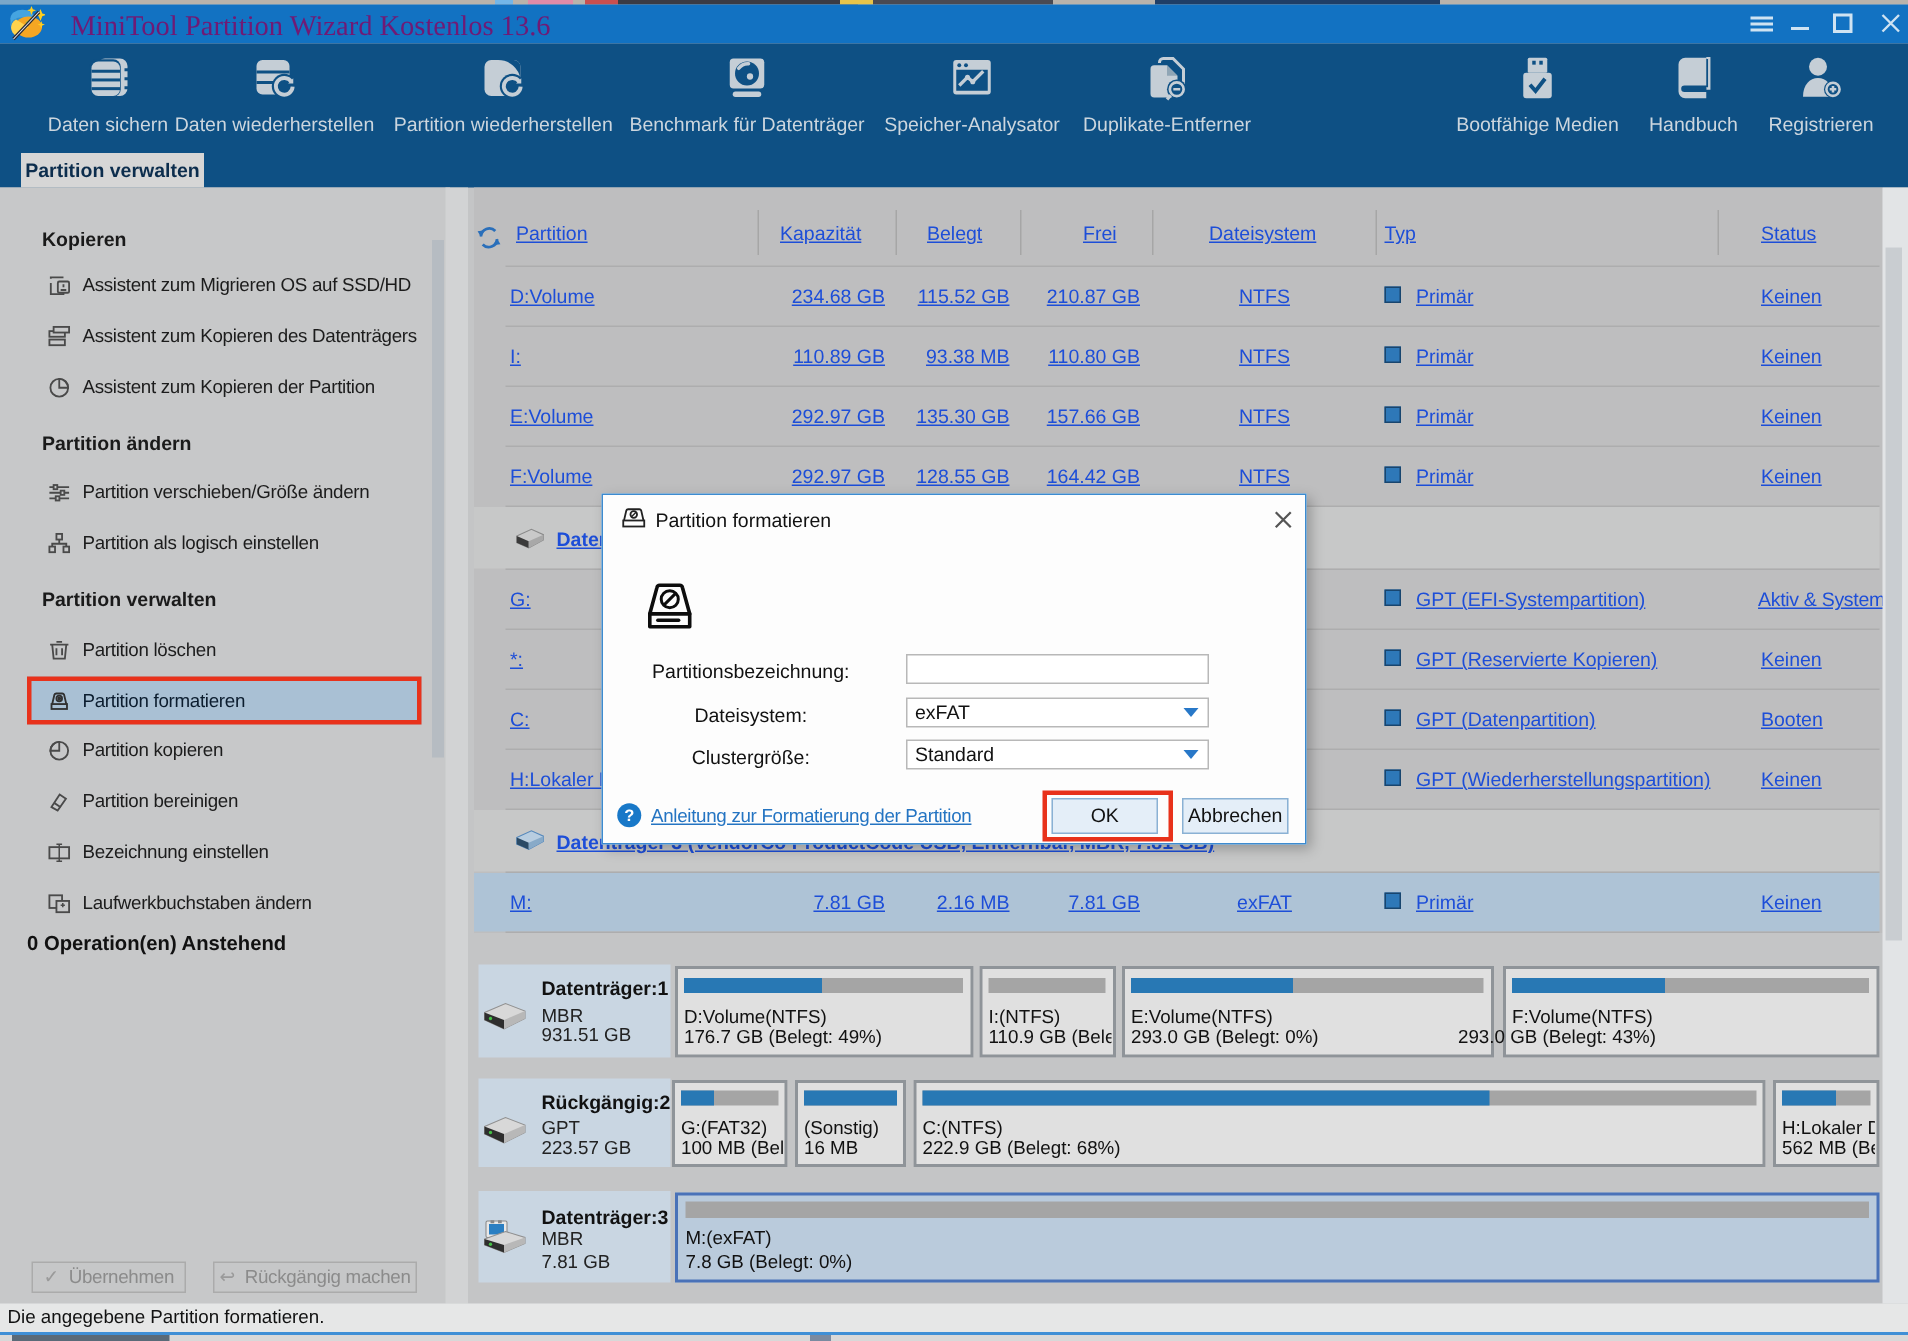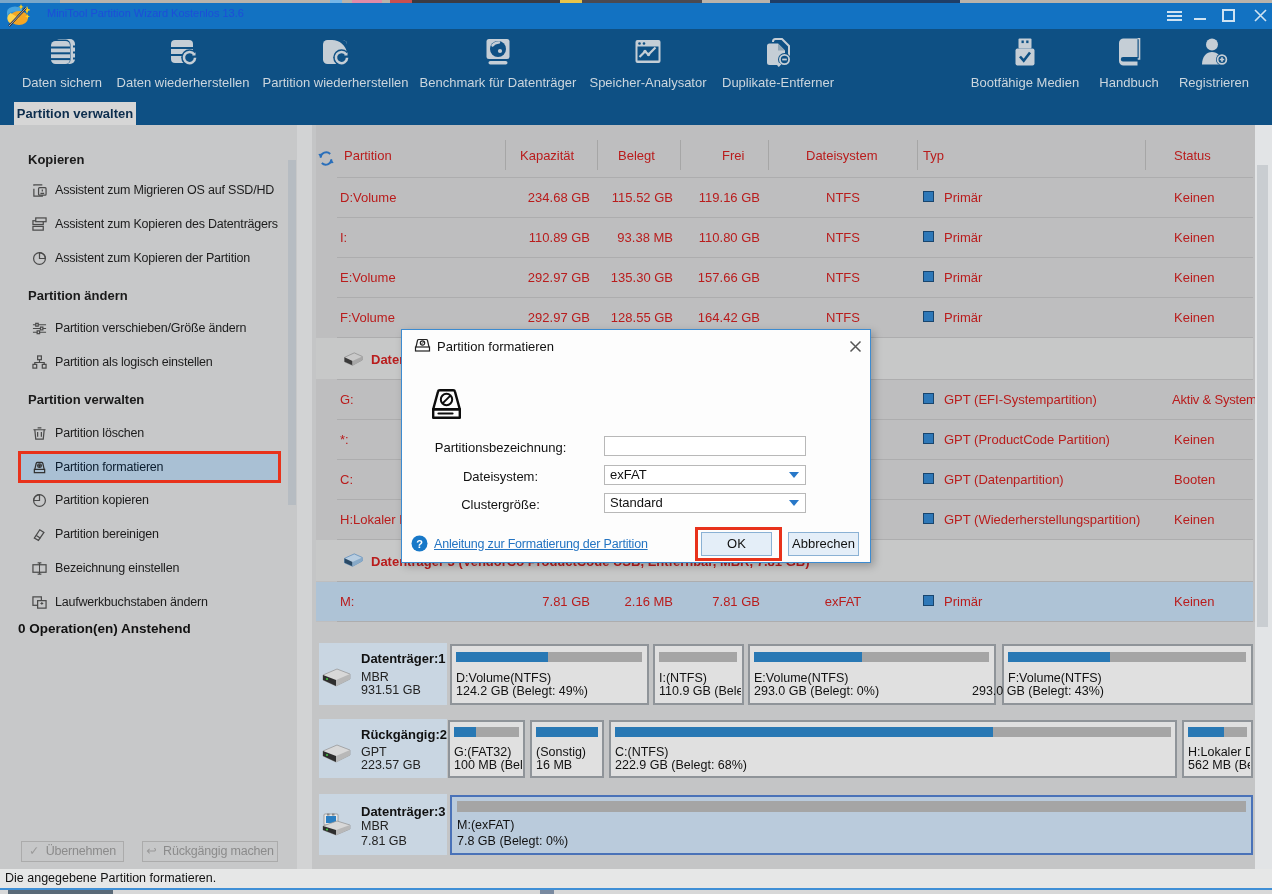--- a/index.html
+++ b/index.html
@@ -5,42 +5,42 @@
 * { margin:0; padding:0; box-sizing:border-box; }
 html,body { width:1272px; height:894px; overflow:hidden; }
 body { font-family:"Liberation Sans", sans-serif; position:relative; background:#c4c5c6; }
 .abs { position:absolute; }
 
 
 #topsliver { left:0; top:0; width:1272px; height:3px; background:#b9b3ab; }
 
 
 #titlebar { left:0; top:3px; width:1272px; height:26px; background:#1272c2; color:#fff; }
-#titletext { left:47px; top:7px; font-size:11px; color:#1d4ed8; }
+#titletext { left:47px; top:7px; font-size:19px; color:#701a75;font-family:Liberation Serif, serif; }
 
 
 #toolbar { left:0; top:29px; width:1272px; height:71px; background:#0e5084; }
 #tabstrip { left:0; top:100px; width:1272px; height:25px; background:#0e5084; }
 #tab1 { left:14px; top:102px; width:122px; height:23px; background:#d6d6d6; color:#0c2d4d; font-weight:bold; font-size:13px; text-align:center; line-height:23px; }
 .tbitem { top:38px; text-align:center; color:#ccd6de; font-size:13px; white-space:nowrap; }
 .tbitem svg { display:block; margin:0 auto 9px auto; }
 
 
 #sidebar { left:0; top:125px; width:300px; height:744px; background:#c7c8c9; }
 .sech { position:absolute; left:28px; font-weight:bold; font-size:13px; color:#1a1a1a; }
 .sitem { position:absolute; left:55px; font-size:12.5px; letter-spacing:-0.2px; color:#1c1c1c; white-space:nowrap; }
 .sicon { position:absolute; left:32px; width:15px; height:15px; color:#4a4a4a; }
 #redbox1 { left:18px; top:451px; width:263px; height:32px; background:#a9c0d4; border:3px solid #e8321b; }
 #opstat { left:18px; top:621px; font-weight:bold; font-size:13.5px; color:#111; }
 .bbtn { position:absolute; top:841px; height:21px; white-space:nowrap; overflow:hidden; background:#c6c7c8; border:1px solid #ababab; color:#8b8b8b; font-size:12.5px; letter-spacing:-0.2px; text-align:center; line-height:19px; }
 #sbscroll { left:288px; top:160px; width:8px; height:345px; background:#b6bcc2; }
 #tablebg { left:316px; top:125px; width:939px; height:497px; background:#bebebf; }
 .hsep { position:absolute; background:#a6a6a6; width:1px; top:140px; height:30px; }
 .rowsep { position:absolute; left:337px; width:916px; height:1px; background:#adadae; }
-.cell { position:absolute; font-size:13px; color:#b91c1c; white-space:nowrap; }
+.cell { position:absolute; font-size:13px; color:#1d4ed8; white-space:nowrap;text-decoration:underline; }
 .rnum { text-align:right; }
 .typesq { position:absolute; width:11px; height:11px; background:#2e78b8; border:1px solid #18456e; }
 #selrow { left:316px; top:582px; width:937px; height:39px; background:#aec3d6; }
 
 
 #rscroll { left:1255px; top:125px; width:17px; height:744px; background:#e2e4e6; }
 #rthumb { left:1257px; top:165px; width:11px; height:462px; background:#c9cdd1; }
 .dname { position:absolute; left:42px; font-weight:bold; font-size:13px; color:#111; }
 .dsub { position:absolute; left:42px; font-size:12.5px; color:#222; }
 .pbox { position:absolute; top:0; height:100%; background:#e0e0e0; border:2px solid #8f9499; }
@@ -92,21 +92,21 @@
 
 <div class="abs" style="left:1167px;top:11px;width:15px;height:2px;background:#cfe3f2"></div>
 <div class="abs" style="left:1167px;top:15px;width:15px;height:2px;background:#cfe3f2"></div>
 <div class="abs" style="left:1167px;top:19px;width:15px;height:2px;background:#cfe3f2"></div>
 <div class="abs" style="left:1194px;top:18px;width:12px;height:2px;background:#cfe3f2"></div>
 <div class="abs" style="left:1222px;top:9px;width:13px;height:13px;border:2px solid #cfe3f2"></div>
 <svg class="abs" style="left:1254px;top:9px" width="13" height="13" viewBox="0 0 13 13">
     <path d="M1 1 L12 12 M12 1 L1 12" stroke="#cfe3f2" stroke-width="1.6"></path>
   </svg>
 
-<div class="abs tbitem" style="left:20px;width:84px">
+<div class="abs tbitem" style="left:30px;width:84px">
 <svg width="28" height="28" viewBox="0 0 28 28">
 <rect x="7" y="1" width="20" height="25" rx="5" fill="#c5ced6"></rect>
 <rect x="25" y="7.5" width="3" height="2" fill="#0e5084"></rect>
       <rect x="25" y="13.5" width="3" height="2" fill="#0e5084"></rect>
       <rect x="25" y="19.5" width="3" height="2" fill="#0e5084"></rect>
 <rect x="1.5" y="1.5" width="21" height="25" rx="5" fill="#0e5084"></rect>
 <rect x="3" y="3" width="19" height="23" rx="4.5" fill="#c5ced6"></rect>
 <rect x="3" y="8.5" width="19" height="2" fill="#0e5084"></rect>
       <rect x="3" y="14.3" width="19" height="2" fill="#0e5084"></rect>
       <rect x="3" y="20.1" width="19" height="2" fill="#0e5084"></rect>
@@ -323,21 +323,21 @@
 <div class="rowsep" style="top:419px"></div>
 <div class="rowsep" style="top:459px"></div>
 <div class="rowsep" style="top:499px"></div>
 <div class="rowsep" style="top:539px"></div>
 <div class="rowsep" style="top:581px"></div>
 <div class="rowsep" style="top:621px"></div>
 
 <div class="cell" style="left:340px;top:190px">D:Volume</div>
 <div class="cell rnum" style="left:490px;width:100px;top:190px">234.68 GB</div>
 <div class="cell rnum" style="left:573px;width:100px;top:190px">115.52 GB</div>
-<div class="cell rnum" style="left:660px;width:100px;top:190px">119.16 GB</div>
+<div class="cell rnum" style="left:660px;width:100px;top:190px">210.87 GB</div>
 <div class="cell" style="left:806px;width:74px;top:190px;text-align:center">NTFS</div>
 <div class="typesq" style="left:923px;top:191px"></div>
 <div class="cell" style="left:944px;top:190px">Primär</div>
 <div class="cell" style="left:1174px;top:190px">Keinen</div>
 <div class="cell" style="left:340px;top:230px">I:</div>
 <div class="cell rnum" style="left:490px;width:100px;top:230px">110.89 GB</div>
 <div class="cell rnum" style="left:573px;width:100px;top:230px">93.38 MB</div>
 <div class="cell rnum" style="left:660px;width:100px;top:230px">110.80 GB</div>
 <div class="cell" style="left:806px;width:74px;top:230px;text-align:center">NTFS</div>
 <div class="typesq" style="left:923px;top:231px"></div>
@@ -367,21 +367,21 @@
       <path d="M13 10 L24 5 L24 9 L13 15 Z" fill="#a8a8a8"></path>
     </g>
   </svg>
 <div class="cell" style="left:371px;top:352px;font-weight:bold">Datenträger 2 (WDC, MBR, 223.57 GB)</div>
 <div class="cell" style="left:340px;top:392px">G:</div>
 <div class="typesq" style="left:923px;top:393px"></div>
 <div class="cell" style="left:944px;top:392px">GPT (EFI-Systempartition)</div>
 <div class="cell" style="left:1172px;top:392px;letter-spacing:-0.2px">Aktiv &amp; System</div>
 <div class="cell" style="left:340px;top:432px">*:</div>
 <div class="typesq" style="left:923px;top:433px"></div>
-<div class="cell" style="left:944px;top:432px">GPT (ProductCode Partition)</div>
+<div class="cell" style="left:944px;top:432px">GPT (Reservierte Kopieren)</div>
 <div class="cell" style="left:1174px;top:432px">Keinen</div>
 <div class="cell" style="left:340px;top:472px">C:</div>
 <div class="typesq" style="left:923px;top:473px"></div>
 <div class="cell" style="left:944px;top:472px">GPT (Datenpartition)</div>
 <div class="cell" style="left:1174px;top:472px">Booten</div>
 <div class="cell" style="left:340px;top:512px">H:Lokaler Datenträger</div>
 <div class="typesq" style="left:923px;top:513px"></div>
 <div class="cell" style="left:944px;top:512px">GPT (Wiederherstellungspartition)</div>
 <div class="cell" style="left:1174px;top:512px">Keinen</div>
 
@@ -412,21 +412,21 @@
     <circle cx="6" cy="11" r="1.1" fill="#44c044"></circle>
   </svg>
 <div class="abs dname" style="left:361px;top:651px">Datenträger:1</div>
 <div class="abs dsub" style="left:361px;top:670px">MBR</div>
 <div class="abs dsub" style="left:361px;top:683px">931.51 GB</div>
 <div class="abs pbox" style="left:450px;top:644px;width:199px;height:61px"></div>
 <div class="abs pbar" style="left:456px;top:652px;width:186px;height:10px">
     <div class="pfill" style="width:92px"></div>
   </div>
 <div class="abs ptext1" style="left:456px;top:671px">D:Volume(NTFS)</div>
-<div class="abs ptext1" style="left:456px;top:684px">124.2 GB (Belegt: 49%)</div>
+<div class="abs ptext1" style="left:456px;top:684px">176.7 GB (Belegt: 49%)</div>
 <div class="abs pbox" style="left:653px;top:644px;width:91px;height:61px"></div>
 <div class="abs pbar" style="left:659px;top:652px;width:78px;height:10px"></div>
 <div class="abs ptext1" style="left:659px;top:671px">I:(NTFS)</div>
 <div class="abs ptext1" style="left:659px;top:684px;width:82px;overflow:hidden">110.9 GB (Belegt</div>
 <div class="abs pbox" style="left:748px;top:644px;width:248px;height:61px"></div>
 <div class="abs pbar" style="left:754px;top:652px;width:235px;height:10px">
     <div class="pfill" style="width:108px"></div>
   </div>
 <div class="abs ptext1" style="left:754px;top:671px">E:Volume(NTFS)</div>
 <div class="abs ptext1" style="left:754px;top:684px">293.0 GB (Belegt: 0%)</div>

